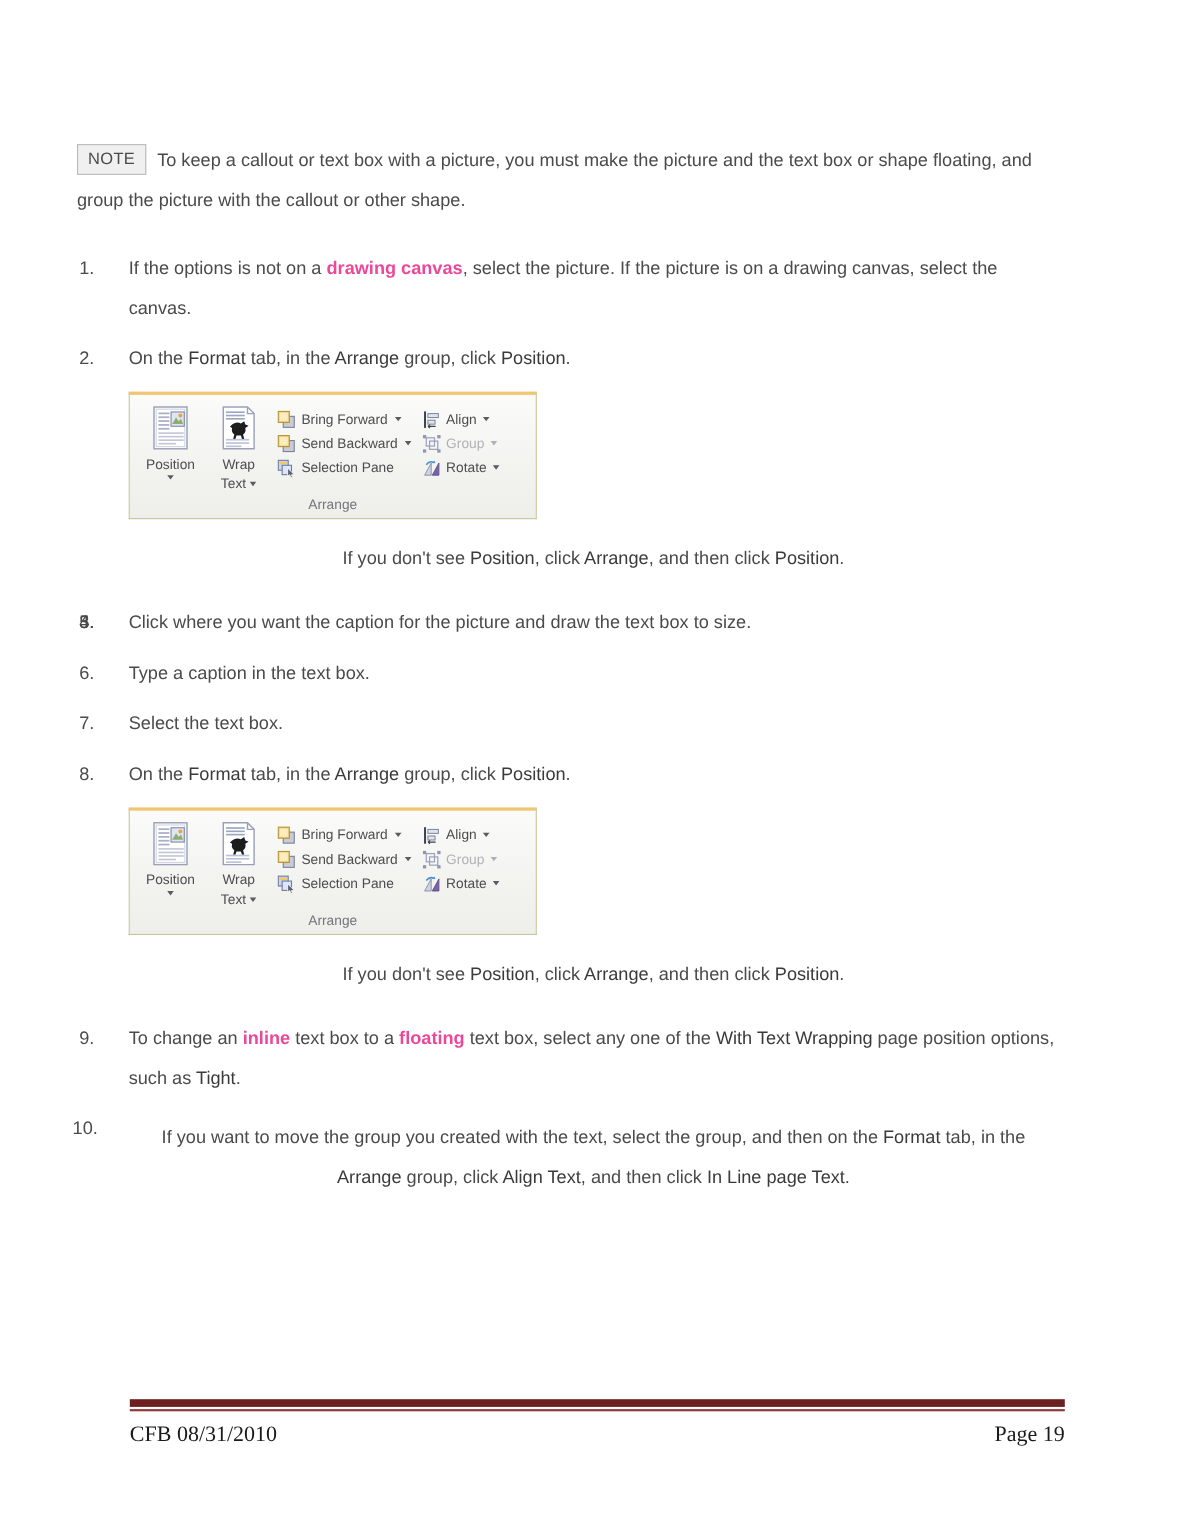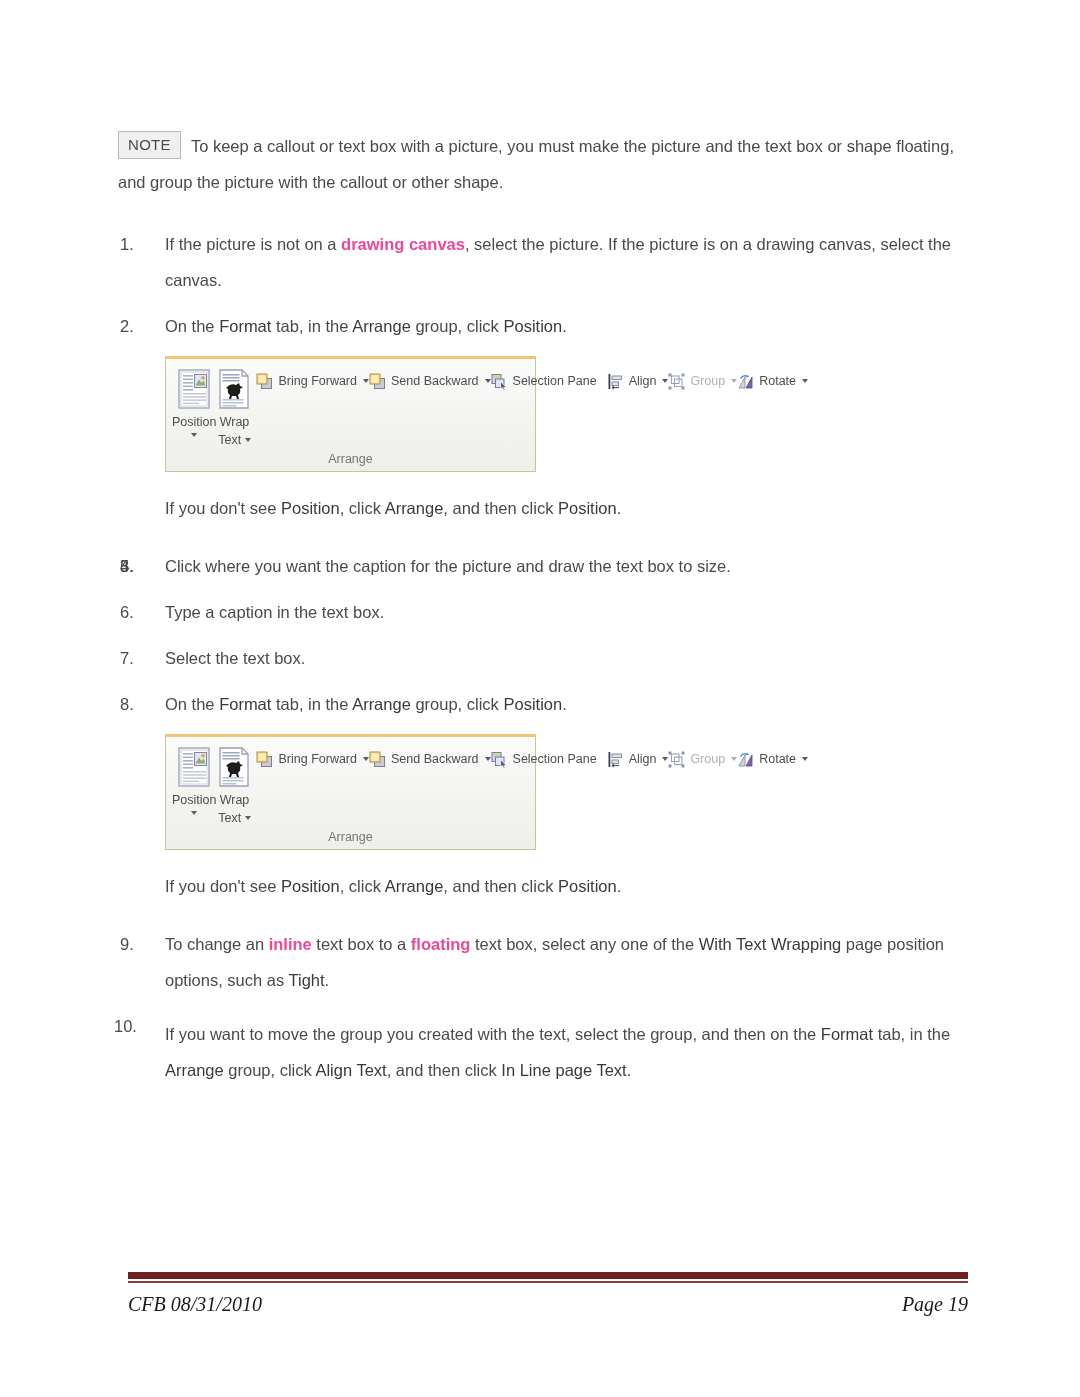--- a/index.html
+++ b/index.html
@@ -14,21 +14,21 @@
     font-family: "Liberation Sans", sans-serif;
     color: #474747;
     overflow: hidden;
   }
   .page {
     position: absolute;
     left: 0; top: 0;
     width: 1080px;
     height: 1397px;
     box-sizing: border-box;
-    padding: 128px 118px 0 118px;
+    padding: 128px 118px 0 70px;
   }
 
   
   .para {
     font-size: 16.5px;
     line-height: 36px;
     color: #4a4a4a;
     margin: 0;
   }
   b, .b { font-weight: normal; color: #3a3a3a; }
@@ -70,20 +70,21 @@
     width: 38px;
     text-align: left;
     font-size: 16.5px;
     line-height: 36px;
     color: #4a4a4a;
   }
   ol.steps > li.wide .num { left: -4px; width: 46px; }
   .sub-para {
     padding-left: 47px;
     margin: 18px 0 22px 0;
+    text-align: center;
   }
   .spacer-20 { height: 20px; }
 
   
   .ribbon-wrap {
     padding-left: 47px;
     margin: 12px 0 8px 0;
   }
   .ribbon {
     width: 371px;
@@ -119,21 +120,21 @@
     border-left: 3.5px solid transparent;
     border-right: 3.5px solid transparent;
     border-top: 4px solid #5b5b60;
     vertical-align: 2px;
   }
   .caret.dim { border-top-color: #b0b0b4; }
   .caret-row { margin-top: 1px; line-height: 8px; }
 
   .col-small {
     display: flex;
-    flex-direction: row;
+    flex-direction: column;
     padding-top: 4px;
   }
   .col-a { margin-left: 4px; }
   .col-b { margin-left: 10px; }
   .sm-btn {
     display: flex;
     align-items: center;
     height: 22px;
     white-space: nowrap;
   }
@@ -152,24 +153,23 @@
     padding: 3px 0 5px 0;
     margin-top: 2px;
   }
 
   
   .ic { display: block; }
 
   
   .footer {
     position: absolute;
-    left: 128px;
+    left: 118px;
     right: 112px;
     top: 1272px;
-    font-style: italic;
   }
   .footer-rule-thick {
     height: 7px;
     background: #6d2020;
   }
   .footer-rule-thin {
     height: 2px;
     background: #8e3a3a;
     margin-top: 2px;
   }
@@ -191,21 +191,21 @@
     <p class="para">
       <span class="note-badge">NOTE</span><span>To keep a callout or text box with a picture, you must make the picture and the text box or shape floating, and group the picture with the callout or other shape.</span>
     </p>
   </div>
 
   <div class="spacer-20"></div>
 
   <ol class="steps">
     <li>
       <span class="num">1.</span>
-      <span class="para"><span>If the picture is not on a </span><span class="link">drawing canvas</span><span>, select the picture. If the picture is on a drawing canvas, select the canvas.</span></span>
+      <span class="para"><span>If the options is not on a </span><span class="link">drawing canvas</span><span>, select the picture. If the picture is on a drawing canvas, select the canvas.</span></span>
     </li>
     <li>
       <span class="num">2.</span>
       <span class="para"><span>On the </span><span class="b">Format</span><span> tab, in the </span><span class="b">Arrange</span><span> group, click </span><span class="b">Position</span><span>.</span></span>
     </li>
   </ol>
 
   <div class="ribbon-wrap">
     <div class="ribbon">
       <div class="ribbon-body">

